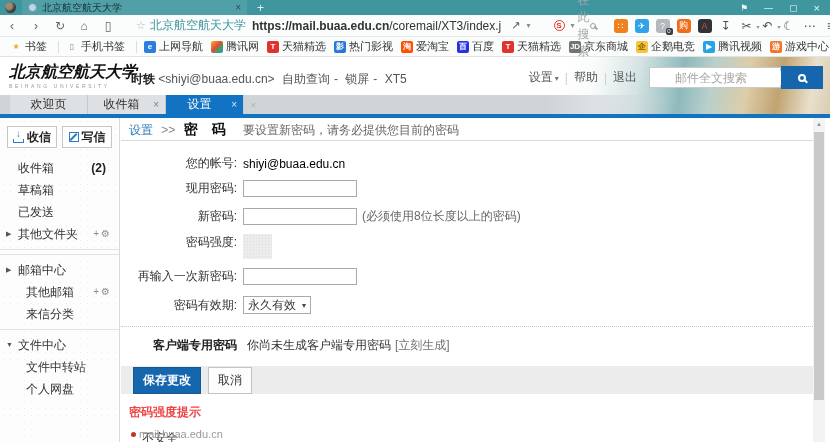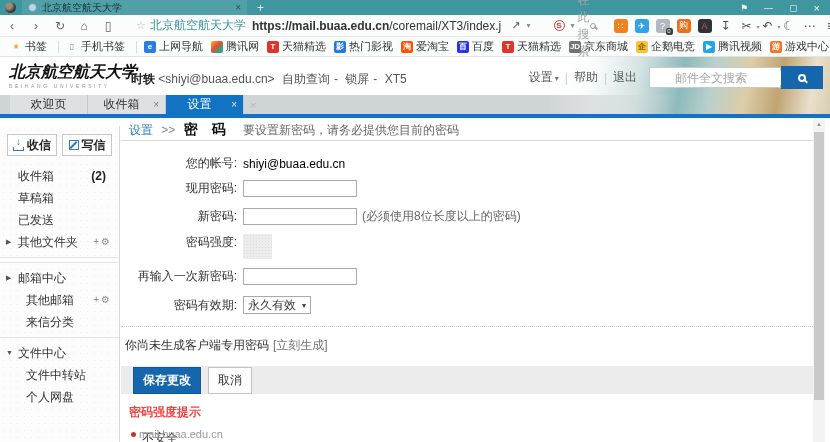--- a/index.html
+++ b/index.html
@@ -82,21 +82,21 @@
   .mtab .m-close { position:absolute; right:6px; font-size:10px; color:#7c8488; }
   .mtab.active { background:#1273c3; color:#fff; }
   .mtab.active .m-close { color:#dce9f5; }
   .extra-close { align-self:center; margin-left:6px; color:#aeb6ba; font-size:11px; }
   .blueline { height:4px; background:#1273c3; }
 
   
   .appbody { position:absolute; top:118px; left:0; right:0; bottom:0; background:#fff; }
 
   
-  .sidebar { position:absolute; left:0; top:8px; bottom:0; width:120px; border-right:1px solid #d9d9d9;
+  .sidebar { position:absolute; left:0; top:0; bottom:0; width:120px; border-right:1px solid #d9d9d9;
     background-color:#fdfdfd;
     background-image:radial-gradient(circle, #ececec 0.8px, transparent 0.9px); background-size:7px 7px; }
   .side-btns { display:flex; gap:5px; padding:8px 7px 9px 7px; }
   .sbtn { flex:1; height:22px; border:1px solid #c6c6c6; background:#fff; font-weight:bold; font-size:12px;
     display:flex; align-items:center; justify-content:center; gap:3px; color:#222; }
   .ic-receive { position:relative; width:11px; height:11px; }
   .ic-receive::before { content:"↓"; color:#2f7ac6; font-weight:bold; font-size:10px; position:absolute; top:-4px; left:3px; }
   .ic-receive::after { content:""; position:absolute; bottom:0; left:0; right:0; height:3px; border:1px solid #2f7ac6; border-top:none; }
   .ic-compose { width:10px; height:10px; border:1px solid #2f7ac6; position:relative; }
   .ic-compose::after { content:""; position:absolute; width:9px; height:2px; background:#2f7ac6; transform:rotate(-45deg); top:3px; left:-1px; }
@@ -482,20 +482,21 @@
         <span class="flabel">密码有效期:</span>
         <span class="sel">
           <span>永久有效</span>
           <span class="sel-caret">▾</span>
         </span>
       </div>
 
       <div class="dotline"></div>
 
       <div class="frow">
+        <span class="clabel">客户端专用密码</span>
         <span style="margin-left:4px">你尚未生成客户端专用密码</span>
         <span class="clink">[立刻生成]</span>
       </div>
 
       <div class="btnstrip">
         <button class="btn-primary">保存更改</button>
         <button class="btn-plain">取消</button>
       </div>
 
       <div class="tips">

